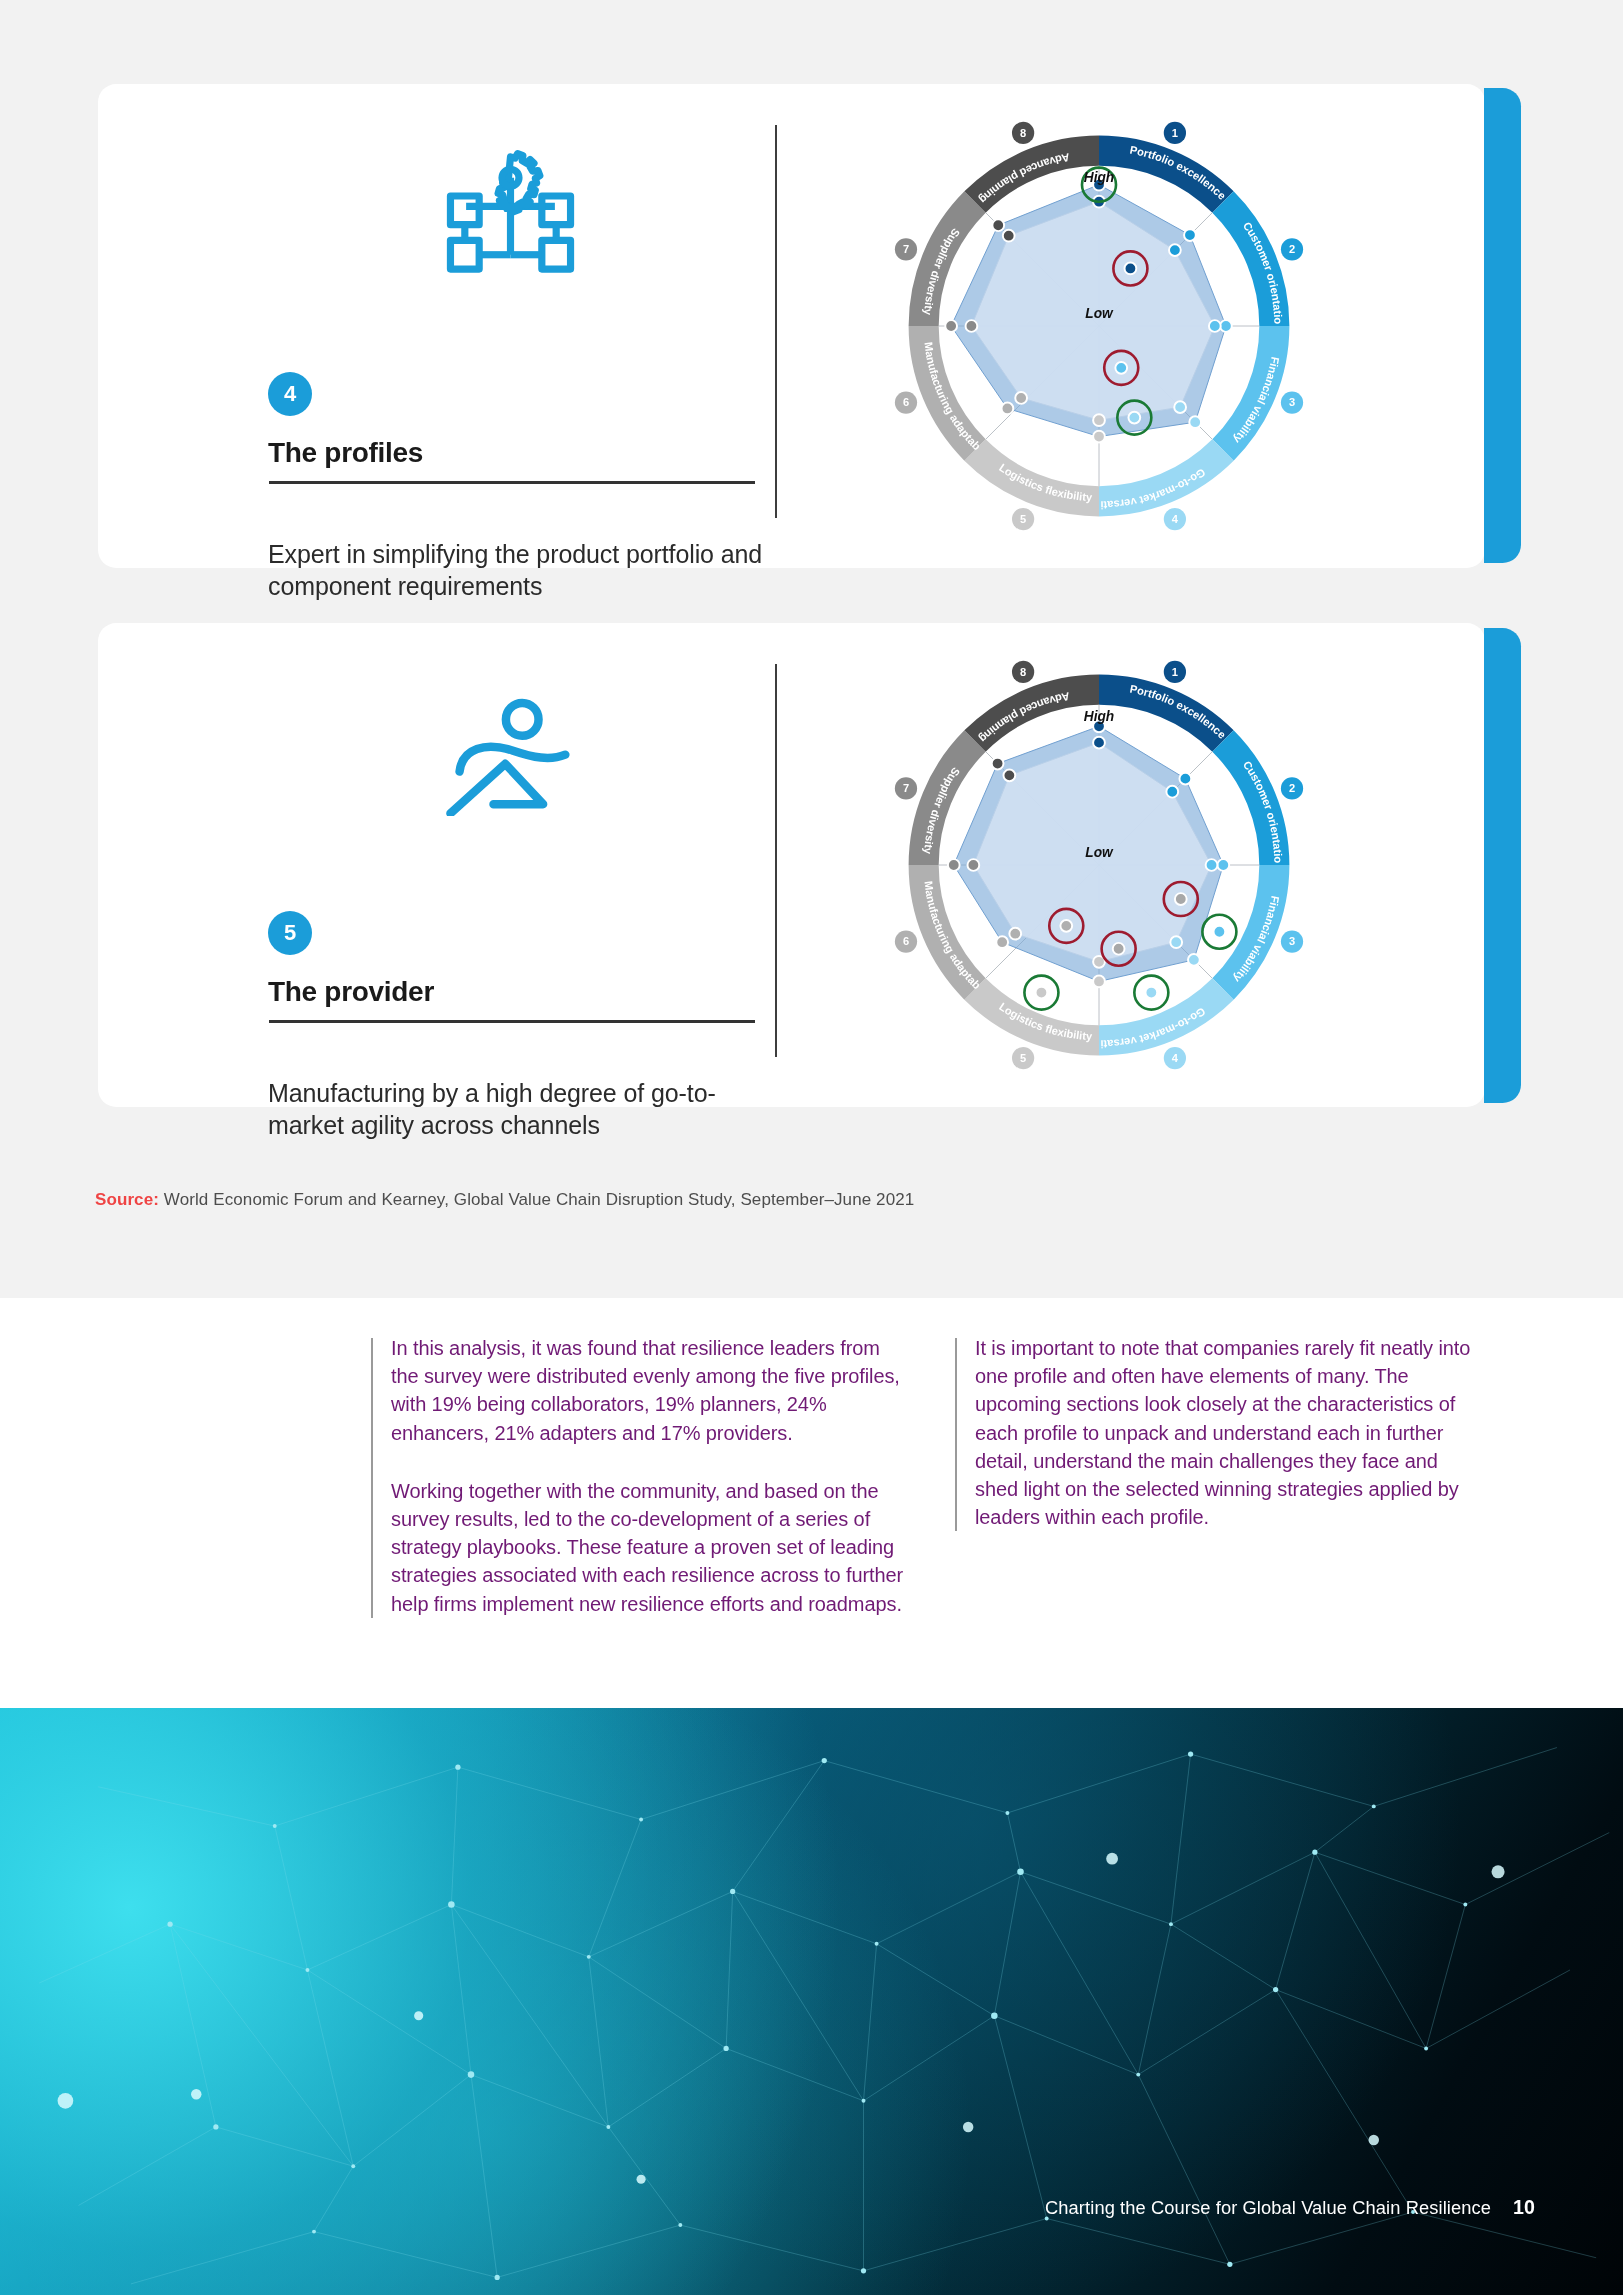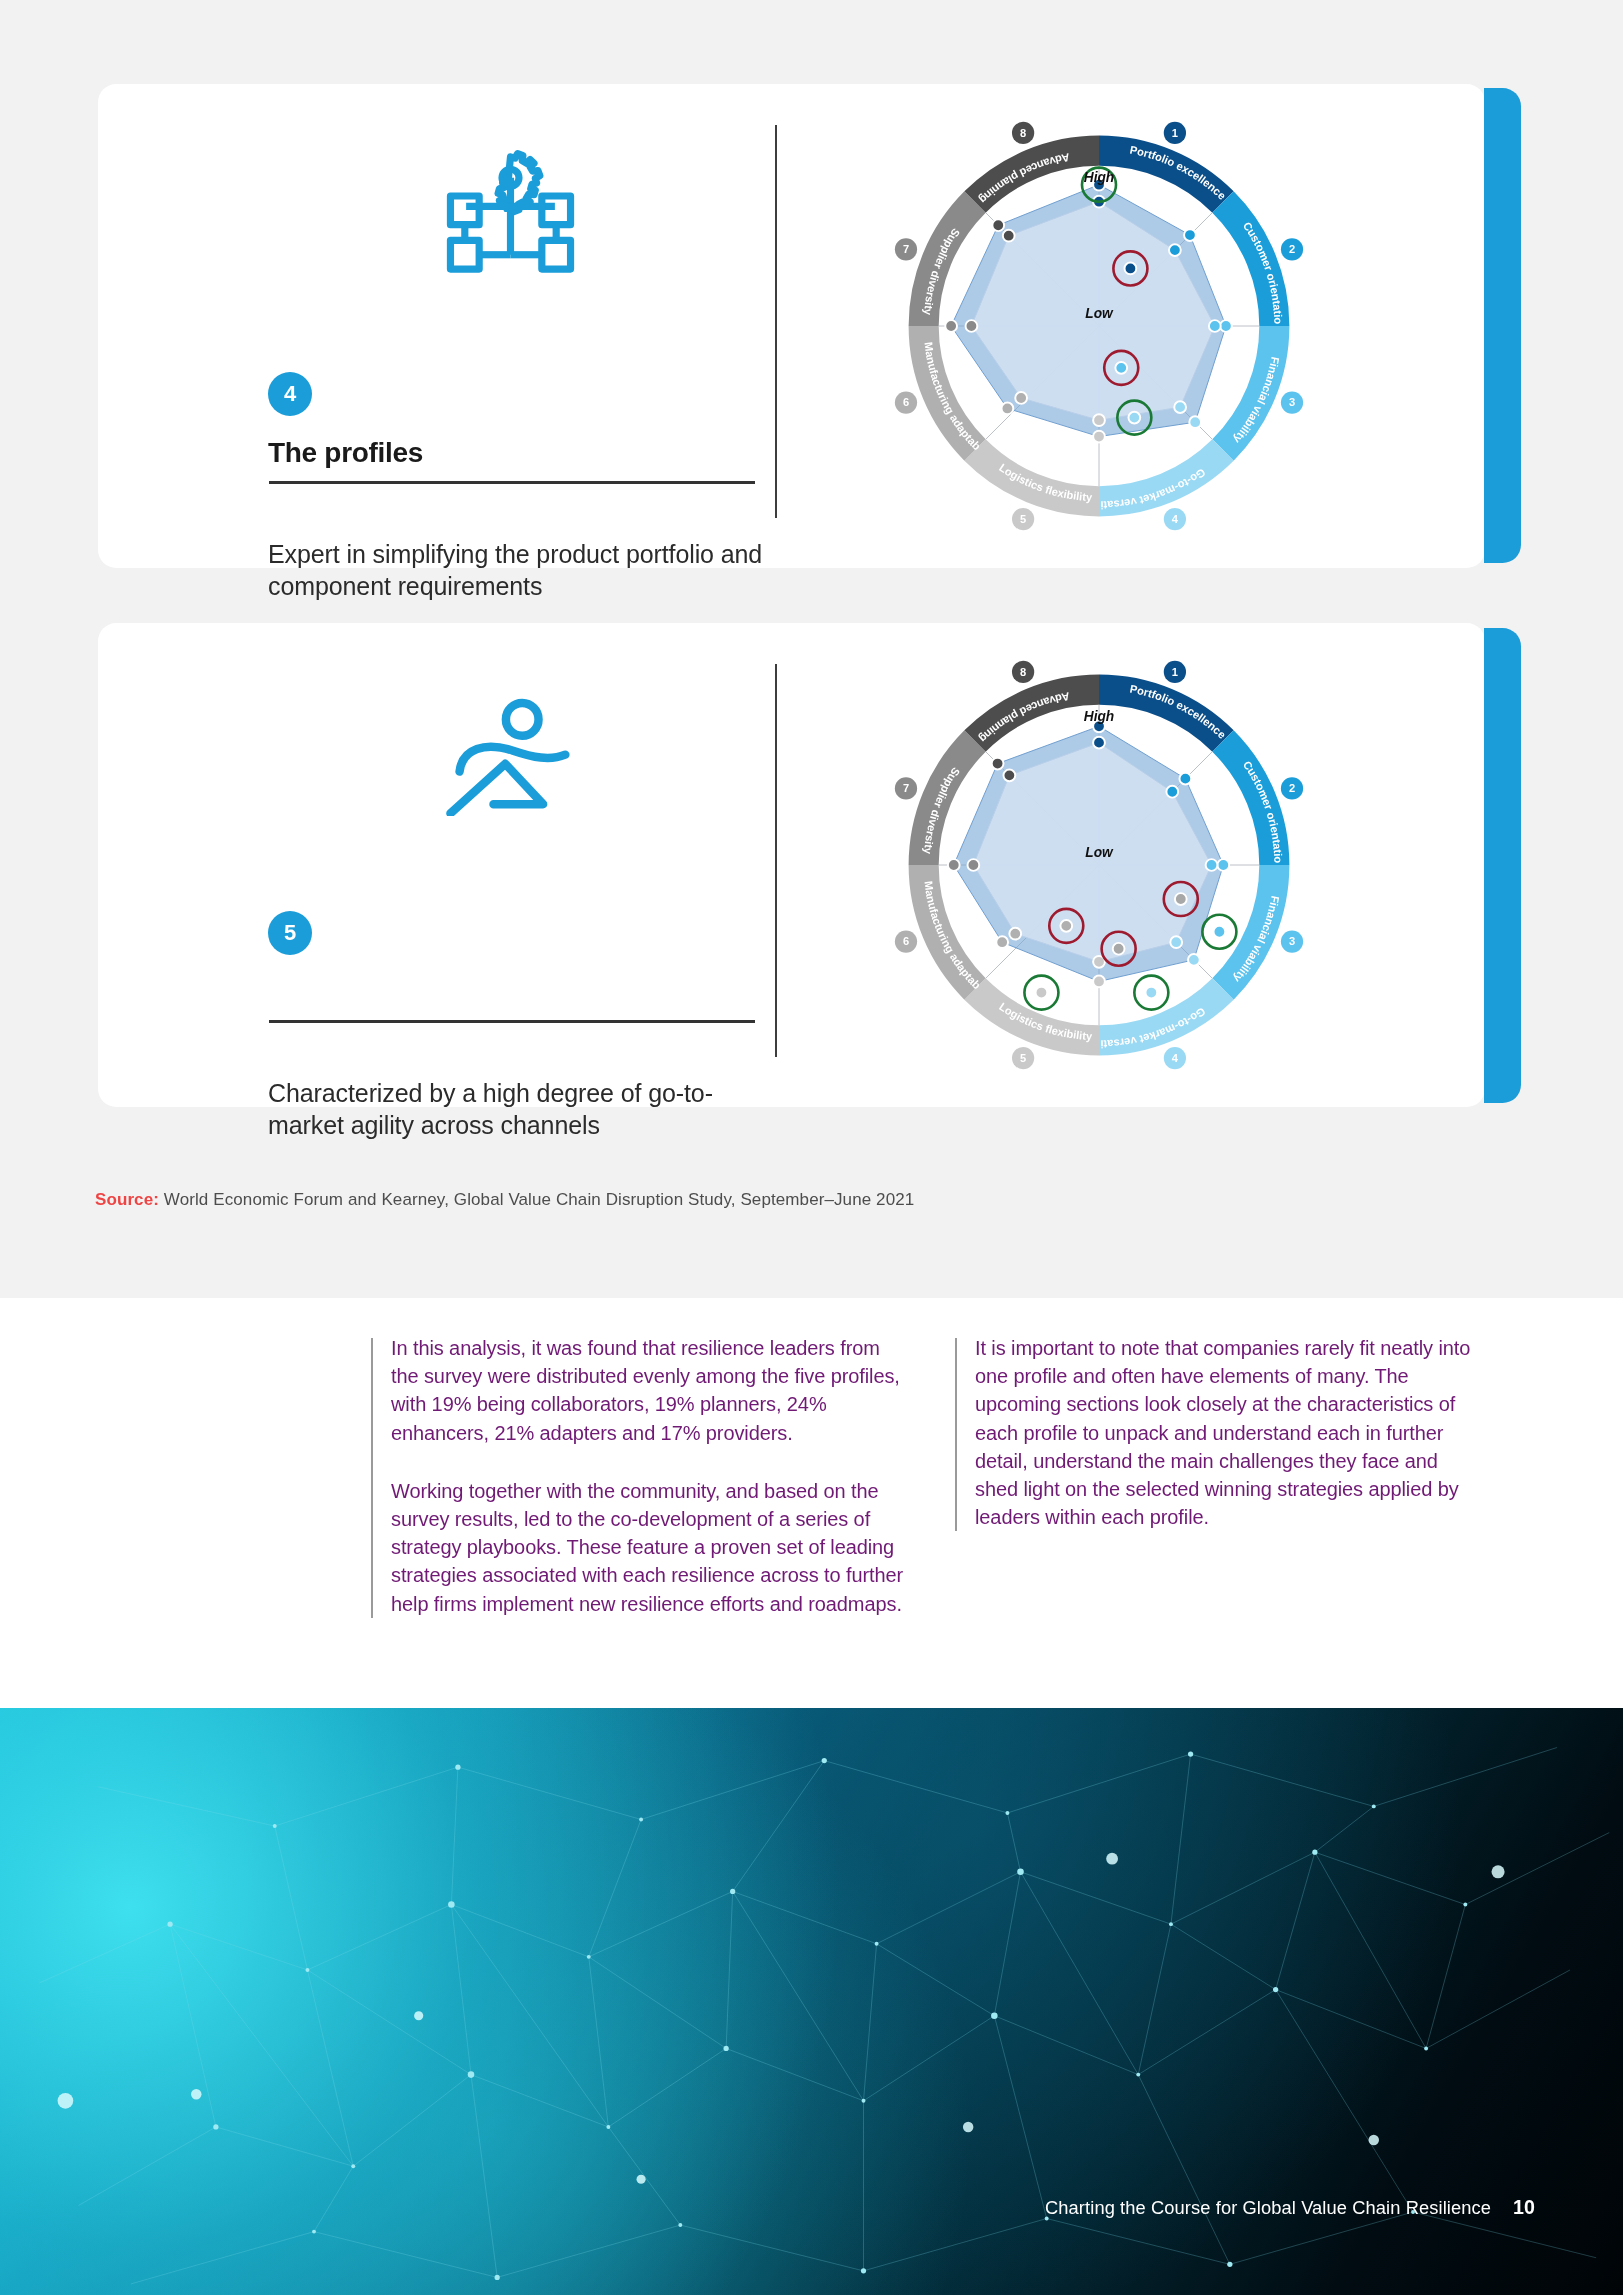--- a/index.html
+++ b/index.html
@@ -256,22 +256,23 @@
       <svg width="144" height="124" viewBox="0 0 220 190" fill="none">
         <g stroke="#1b9dd9" stroke-width="13" stroke-linecap="round" stroke-linejoin="round" fill="none">
           <circle cx="118" cy="42" r="25"></circle>
           <path d="M22 122 C26 86, 62 76, 104 90 C134 100, 160 106, 184 96"></path>
           <path d="M8 186 L92 110 L150 172 L74 172"></path>
         </g>
       </svg>
     </div>
 
     <div class="badge">5</div>
+    <div class="card-title">The provider</div>
     <div class="rule"></div>
-    <div class="card-desc">Characterized by a high degree of go-to-market agility across channels</div>
+    <div class="card-desc">Manufacturing by a high degree of go-to-market agility across channels</div>
   </div>
 
   <div class="vdiv"></div>
 
   <div class="radar">
     <svg width="458" height="458" viewBox="0 0 700 700">
       <defs>
         <path id="b1s1" d="M 350 350 m 0 -268 a 268 268 0 0 1 189.5 78.5" fill="none"></path>
         <path id="b1s2" d="M 350 350 m 189.5 -189.5 a 268 268 0 0 1 78.5 189.5" fill="none"></path>
         <path id="b1s3" d="M 350 350 m 268 0 a 268 268 0 0 1 -78.5 189.5" fill="none"></path>

